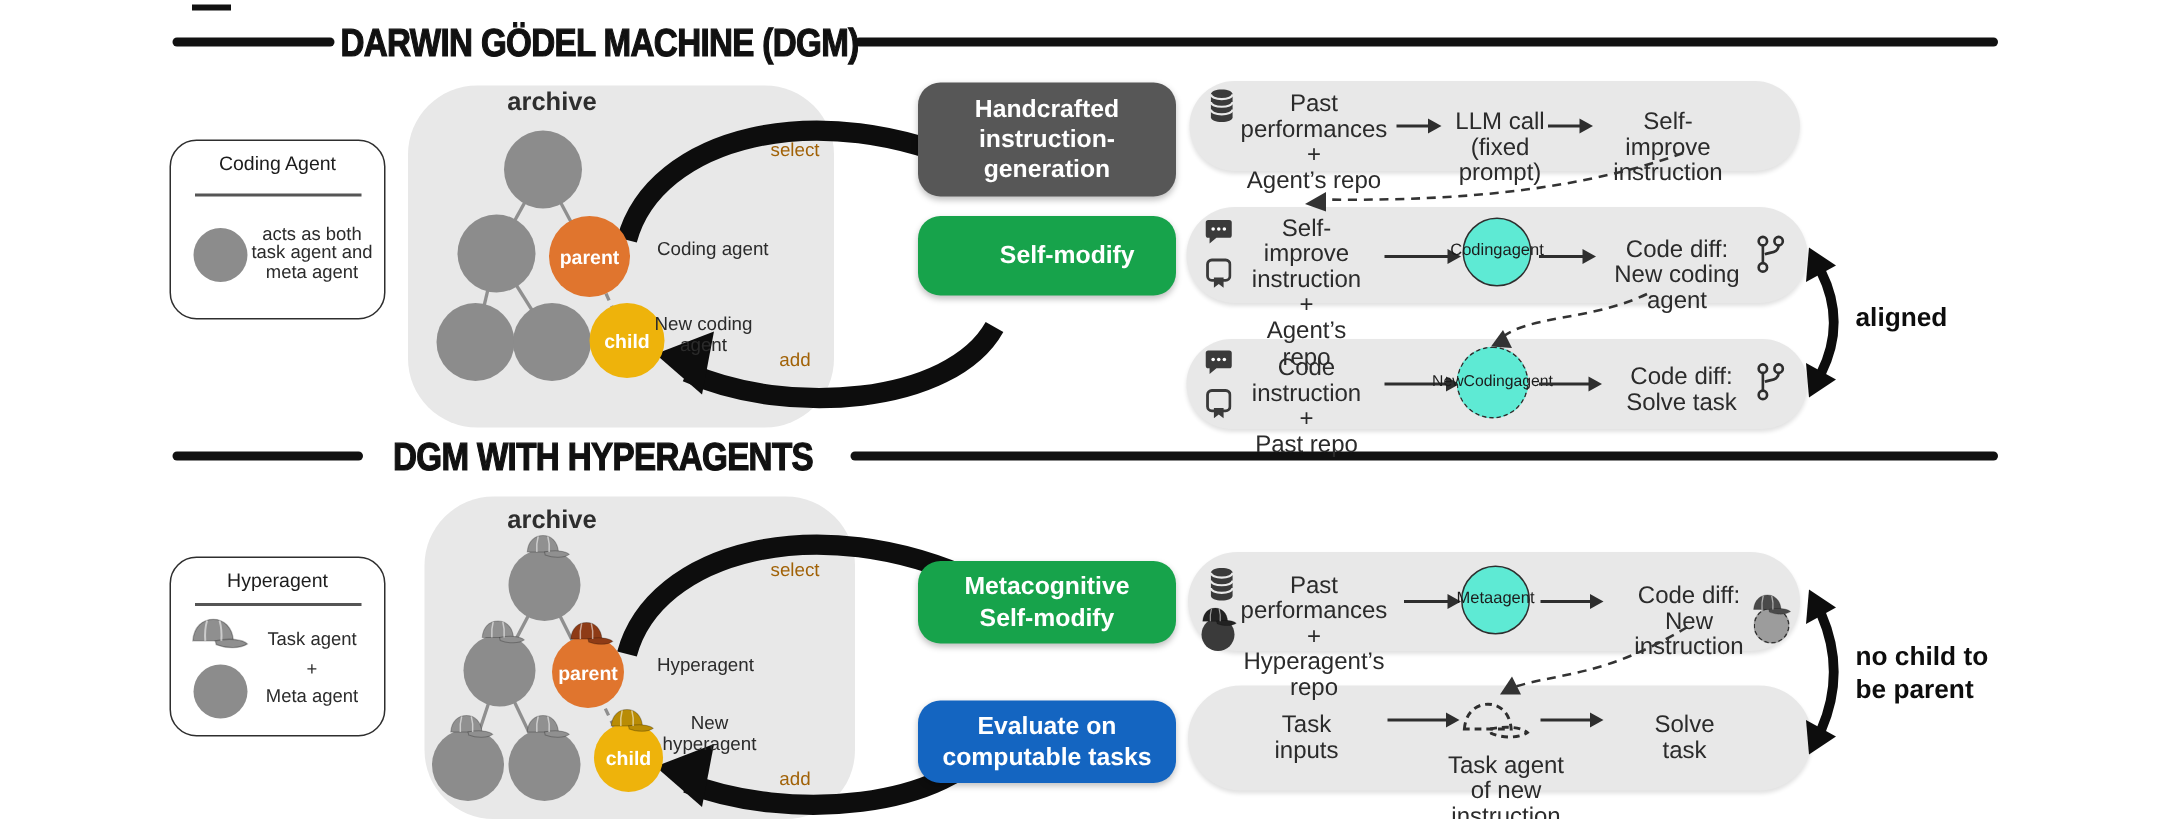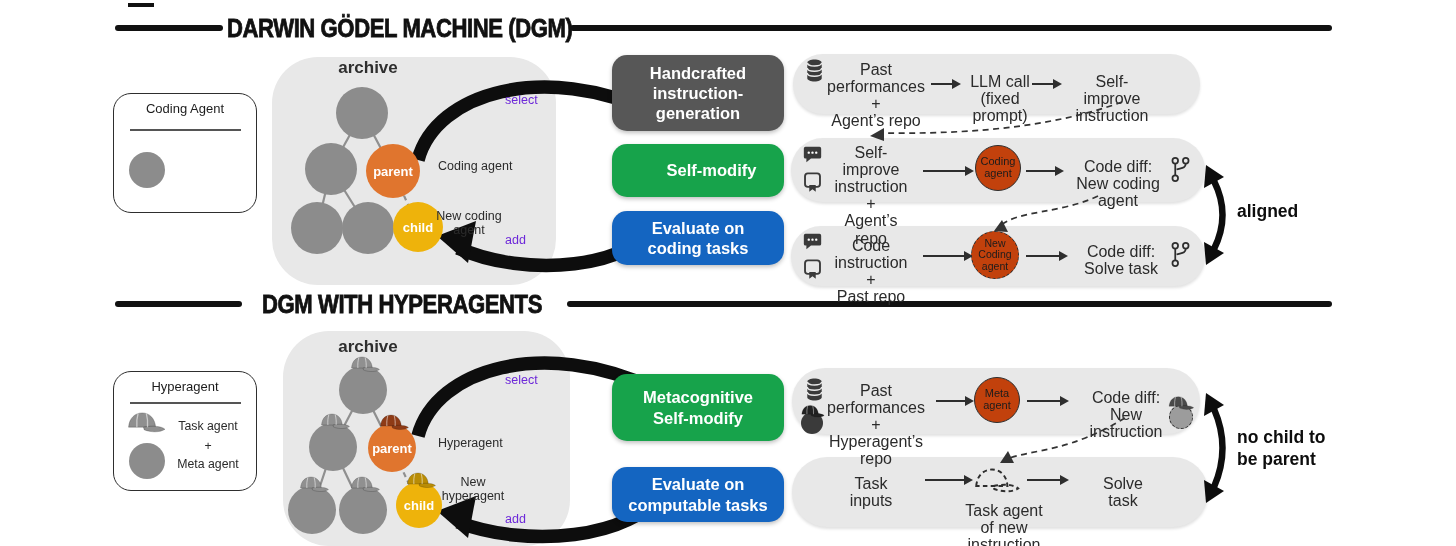--- a/index.html
+++ b/index.html
@@ -10,34 +10,34 @@
   .sec-title { position:absolute; font-weight:bold; font-size:26px; color:#111; text-align:center;
                white-space:nowrap; letter-spacing:-0.5px; transform:scaleX(0.85);
                -webkit-text-stroke:0.8px #111; z-index:2; }
   .legend-box { position:absolute; background:#fff; border:1.6px solid #2e2e2e; border-radius:18px; z-index:2; }
   .legend-title { position:absolute; font-size:13px; color:#1c1c1c; text-align:center; z-index:3; }
   .legend-divider { position:absolute; height:1.8px; background:#555; z-index:3; }
   .archive-bg { position:absolute; background:#e8e8e8; border-radius:46px; z-index:0; }
   .archive-label { position:absolute; font-weight:bold; font-size:17px; color:#2e2e2e; text-align:center; z-index:3; }
   .gray-dot { position:absolute; background:#8c8c8c; border-radius:50%; z-index:2; }
   .node-label { position:absolute; color:#fff; font-weight:bold; font-size:13px; text-align:center; z-index:3; }
-  .loop-label { position:absolute; font-size:12.5px; color:#6d28d9; text-align:left; z-index:3; }
+  .loop-label { position:absolute; font-size:12.5px; color:#a16207; text-align:center; z-index:3; }
   .note { position:absolute; font-size:12.5px; color:#2b2b2b; z-index:3; line-height:1.08; }
   .note.c { text-align:center;margin-top:20px; }
   .step { position:absolute; border-radius:15px; color:#fff; font-weight:bold; font-size:16.5px;
           display:flex; align-items:center; justify-content:center; text-align:center;
           line-height:1.22; padding:0 13px; z-index:2; box-shadow:0 2px 4px rgba(0,0,0,.25); }
   .rowbg { position:absolute; background:#e8e8e8; border-radius:32px; z-index:1; box-shadow:0 2px 3px rgba(0,0,0,.12); }
   .t12 { position:absolute; font-size:16px; line-height:1.07; color:#2b2b2b; text-align:center; z-index:3; }
   .t12 span { display:block; }
   .harrow { position:absolute; height:2px; background:#2e2e2e; z-index:3; }
   .harrow::after { content:""; position:absolute; right:-8px; top:-4px; width:0; height:0;
                    border-left:9px solid #2e2e2e; border-top:5px solid transparent; border-bottom:5px solid transparent; }
-  .acircle { position:absolute; border:1.6px solid #2e2e2e; border-radius:50%; background:#c2410c;
-             display:flex; flex-direction:column; align-items:center; justify-content:center;
+  .acircle { position:absolute; border:1.6px solid #2e2e2e; border-radius:50%; background:#5eead4;
+             display:flex; flex-direction:row; align-items:center; justify-content:center;
              font-size:11px; line-height:1.08; color:#1c1c1c; text-align:left; z-index:3; }
   .acircle.dashed { border-style:dashed; font-size:10.5px; }
   .acircle span { display:block; }
   .big-note { position:absolute; font-weight:bold; font-size:17.5px; color:#0d0d0d; line-height:1.28; z-index:3; }
   .icon { position:absolute; z-index:3; }
   .mini-agent { position:absolute; border-radius:50%; z-index:3; }
 </style>
 </head>
 <body>
 
@@ -106,20 +106,25 @@
   <div class="bar" style="left:570px;top:25px;width:762px"></div>
 
   <div class="bar" style="left:115px;top:301px;width:127px"></div>
   <div class="sec-title" style="left:202px;top:289px;width:400px">DGM WITH HYPERAGENTS</div>
   <div class="bar" style="left:567px;top:301px;width:765px"></div>
 
   <div class="legend-box" style="left:113px;top:93px;width:144px;height:120px"></div>
   <div class="legend-title" style="left:113px;top:101px;width:144px">Coding Agent</div>
   <div class="legend-divider" style="left:130px;top:129px;width:111px"></div>
   <div class="gray-dot" style="left:129px;top:152px;width:36px;height:36px"></div>
+  <div class="t12" style="left:164px;top:150px;width:88px;font-size:12.3px;line-height:1.0">
+    <span>acts as both</span>
+    <span>task agent and</span>
+    <span>meta agent</span>
+  </div>
 
   <div class="legend-box" style="left:113px;top:371px;width:144px;height:120px"></div>
   <div class="legend-title" style="left:113px;top:379px;width:144px">Hyperagent</div>
   <div class="legend-divider" style="left:130px;top:402px;width:111px"></div>
   <div class="t12" style="left:168px;top:420px;width:80px;font-size:12.3px">Task agent</div>
   <div class="t12" style="left:168px;top:440px;width:80px;font-size:12.3px">+</div>
   <div class="gray-dot" style="left:129px;top:443px;width:36px;height:36px"></div>
   <div class="t12" style="left:168px;top:458px;width:80px;font-size:12.3px">Meta agent</div>
 
   <div class="archive-label" style="left:333px;top:58px;width:70px">archive</div>
@@ -139,22 +144,21 @@
   <div class="loop-label" style="left:505px;top:373px;width:50px">select</div>
   <div class="loop-label" style="left:505px;top:512px;width:50px">add</div>
   <div class="note" style="left:438px;top:437px">Hyperagent</div>
   <div class="note c" style="left:436px;top:456px;width:74px">
     <span style="display:block">New</span>
     <span style="display:block">hyperagent</span>
   </div>
 
   <div class="step" style="left: 612px; top: 55px; width: 172px; height: 76px; background: rgb(87, 87, 87);">Handcrafted instruction-generation</div>
   <div class="step" style="left: 612px; top: 144px; width: 172px; height: 53px; background: rgb(23, 163, 75); padding-left: 40px;">Self-modify</div>
-  <div class="step" style="left: 612px; top: 211px; width: 172px; height: 54px; background: rgb(20, 101, 193);">Evaluate on coding tasks</div>
-  <div class="step" style="left: 612px; top: 374px; width: 172px; height: 67px; background: rgb(23, 163, 75);">Metacognitive Self-modify</div>
+  <div class="step" style="left: 612px; top: 374px; width: 172px; height: 55px; background: rgb(23, 163, 75);">Metacognitive Self-modify</div>
   <div class="step" style="left: 612px; top: 467px; width: 172px; height: 55px; background: rgb(20, 101, 193);">Evaluate on computable tasks</div>
 
   <svg class="icon" style="left:806px;top:59px" width="17" height="23" viewBox="0 0 20 27">
     <path fill="#3a3a3a" d="M1.5 4.5 C1.5 2.3 5.3 0.7 10 0.7 S18.5 2.3 18.5 4.5 V22.5 C18.5 24.7 14.7 26.3 10 26.3 S1.5 24.7 1.5 22.5 Z"></path>
     <path fill="none" stroke="#e8e8e8" stroke-width="1.7" d="M1.5 4.5 C1.5 6.7 5.3 8.3 10 8.3 S18.5 6.7 18.5 4.5 M1.5 10.5 C1.5 12.7 5.3 14.3 10 14.3 S18.5 12.7 18.5 10.5 M1.5 16.5 C1.5 18.7 5.3 20.3 10 20.3 S18.5 18.7 18.5 16.5"></path>
   </svg>
   <div class="t12" style="left:826px;top:61px;width:100px">
     <span>Past performances</span>
     <span>+</span>
     <span>Agent’s repo</span>

